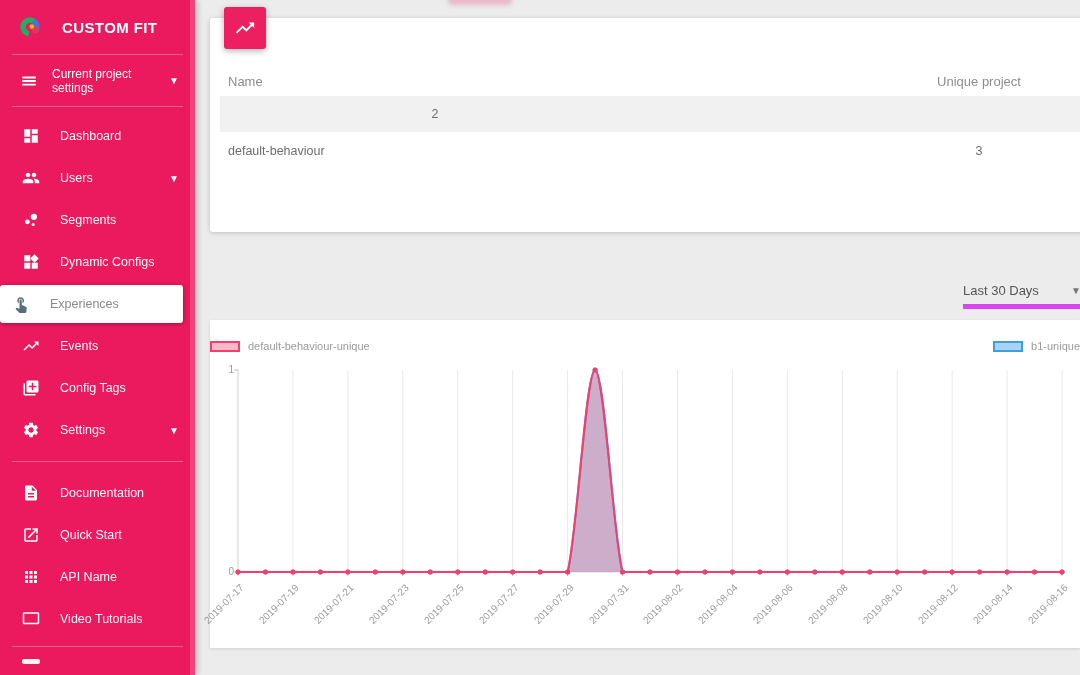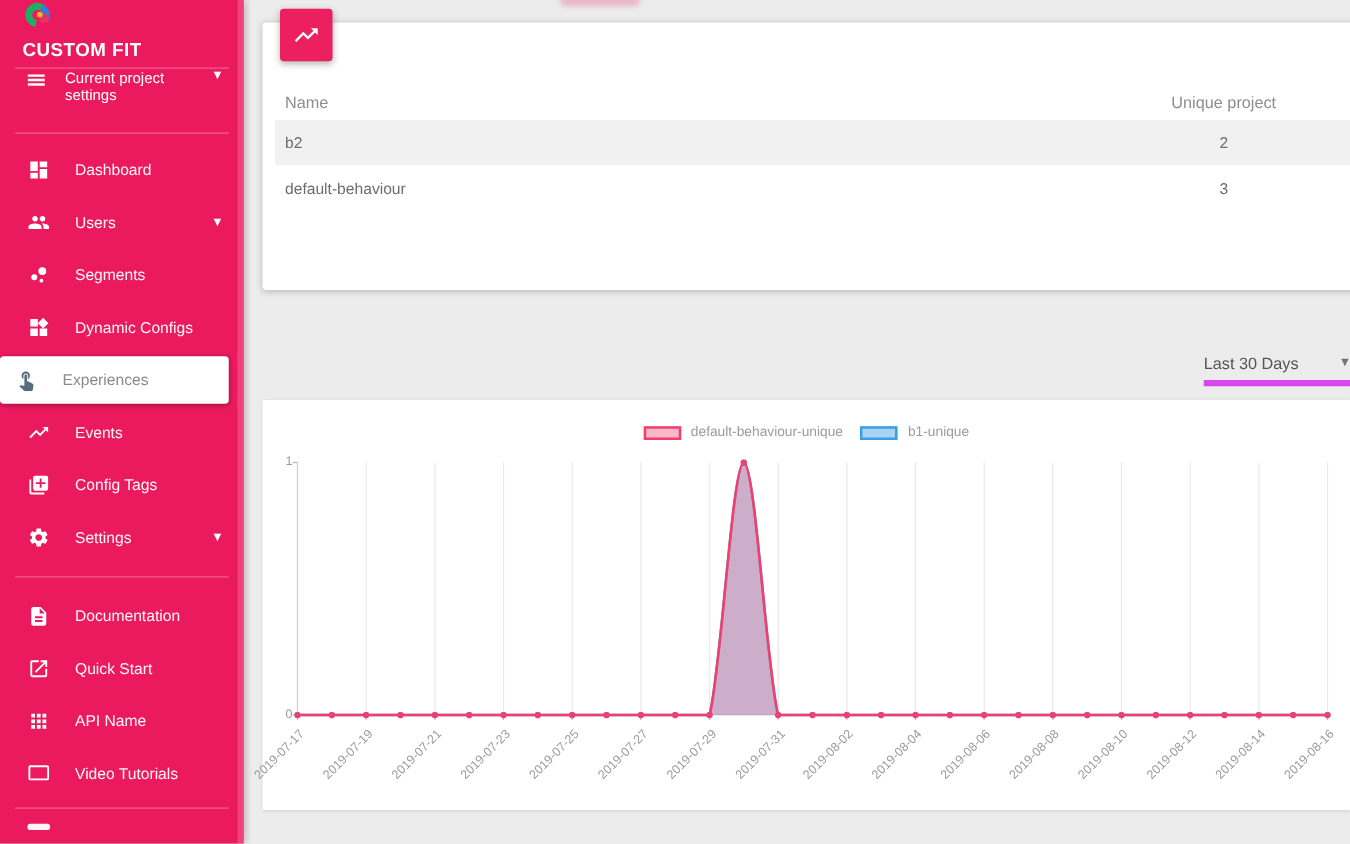--- a/index.html
+++ b/index.html
@@ -2,24 +2,24 @@
 <html><head>
 <meta charset="utf-8">
 <style>
   * { margin:0; padding:0; box-sizing:border-box; }
   html,body { width:1080px; height:675px; overflow:hidden; font-family:"Liberation Sans", sans-serif; background:#ececec; }
   body { position:relative; }
 
   
   .sidebar { position:absolute; left:0; top:0; width:195px; height:675px; background:#eb1a5e; box-shadow:2px 0 6px rgba(0,0,0,.25); z-index:10; }
   .sidebar::after { content:''; position:absolute; right:0; top:0; bottom:0; width:5px; background:rgba(255,255,255,.18); }
-  .brand-row { height:54px; display:flex; padding-left:18px; gap:8px;flex-direction:column; }
+  .brand-row { height:54px; display:flex; align-items:center; padding-left:18px; gap:20px; }
   .brand-title { color:#fff; font-size:15px; font-weight:bold; letter-spacing:.4px; }
   .sb-divider { border-top:1px solid rgba(255,255,255,.3); margin:0 12px; }
-  .project-row { height:51px; display:flex; padding-left:20px; color:#fff; font-size:12px; }
+  .project-row { height:51px; display:flex; align-items:center; padding-left:20px; color:#fff; font-size:12px; }
   .project-row .label { margin-left:14px; }
   .caret { color:#fff; font-size:10px; margin-left:auto; margin-right:16px; }
   .menu { padding-top:8px; }
   .menu-item { height:42px; display:flex; align-items:center; padding-left:22px; color:rgba(255,255,255,.96); font-size:12.5px; cursor:pointer; }
   .menu-item .mi-icon { width:18px; height:18px; margin-right:20px; flex:none; display:flex; }
   .menu-item svg { width:18px; height:18px; fill:#fff; }
   .menu-item.active { background:#fff; margin:2px 12px 2px 0; padding-left:12px; height:38px; border-radius:3px; box-shadow:0 1px 4px rgba(0,0,0,.35); color:#8a8a8a; }
   .menu-item.active svg { fill:#546e7a; }
   .menu-gap { height:10px; }
   .partial-icon { width:18px; height:5px; background:#fff; border-radius:2px; margin:12px 0 0 22px; opacity:.95; }
@@ -39,21 +39,21 @@
   .trow { display:flex; align-items:center; height:36px; margin-bottom:1px; font-size:12.5px; color:#6d6d6d; }
   .trow:nth-child(odd) { background:#f1f1f1; }
 
   
   .range-select { position:absolute; left:768px; top:283px; width:120px; border-bottom:5px solid #d946ef; padding-bottom:6px; display:flex; align-items:center; cursor:pointer; }
   .range-select .value { font-size:13px; color:#555; }
   .range-select .caret { color:#757575; margin-right:2px; }
 
   
   .chart-card { position:absolute; left:15px; top:320px; width:870px; height:328px; background:#fff; box-shadow:0 1px 3px rgba(0,0,0,.12); }
-  .legend { display:flex; justify-content:center; align-items:center; gap:14px; padding-top:20px; }
+  .legend { display:flex; justify-content:space-between; align-items:center; gap:14px; padding-top:20px; }
   .legend-item { display:flex; align-items:center; gap:8px; }
   .swatch { width:30px; height:11px; border:2px solid #000; }
   .legend-label { font-size:11px; color:#9b9b9b; }
   .plot-wrap { position:relative; height:280px; margin-top:4px; }
   .plot-svg { position:absolute; left:28px; top:14px; overflow:visible; }
   .xlab { position:absolute; font-size:10px; color:#9b9b9b; white-space:nowrap; transform:translateX(-100%) rotate(-45deg); transform-origin:100% 0; }
   .ylab { position:absolute; left:2px; width:22px; text-align:right; font-size:10px; color:#9b9b9b; }
 </style>
 </head>
 <body>
@@ -202,21 +202,20 @@
             <path d="M16 6l2.29 2.29-4.88 4.88-4-4L2 16.59 3.41 18l6-6 4 4 6.3-6.29L22 12V6z"></path>
           </svg>
       </span>
     </div>
     <div class="thead">
       <span class="col-name">Name</span>
       <span class="col-visits">Unique project</span>
     </div>
     <div class="tbody">
       <div class="trow">
-        <span class="col-name">b2</span>
         <span class="col-visits">2</span>
       </div>
       <div class="trow">
         <span class="col-name">default-behaviour</span>
         <span class="col-visits">3</span>
       </div>
     </div>
   </div>
 
   <div class="range-select">

